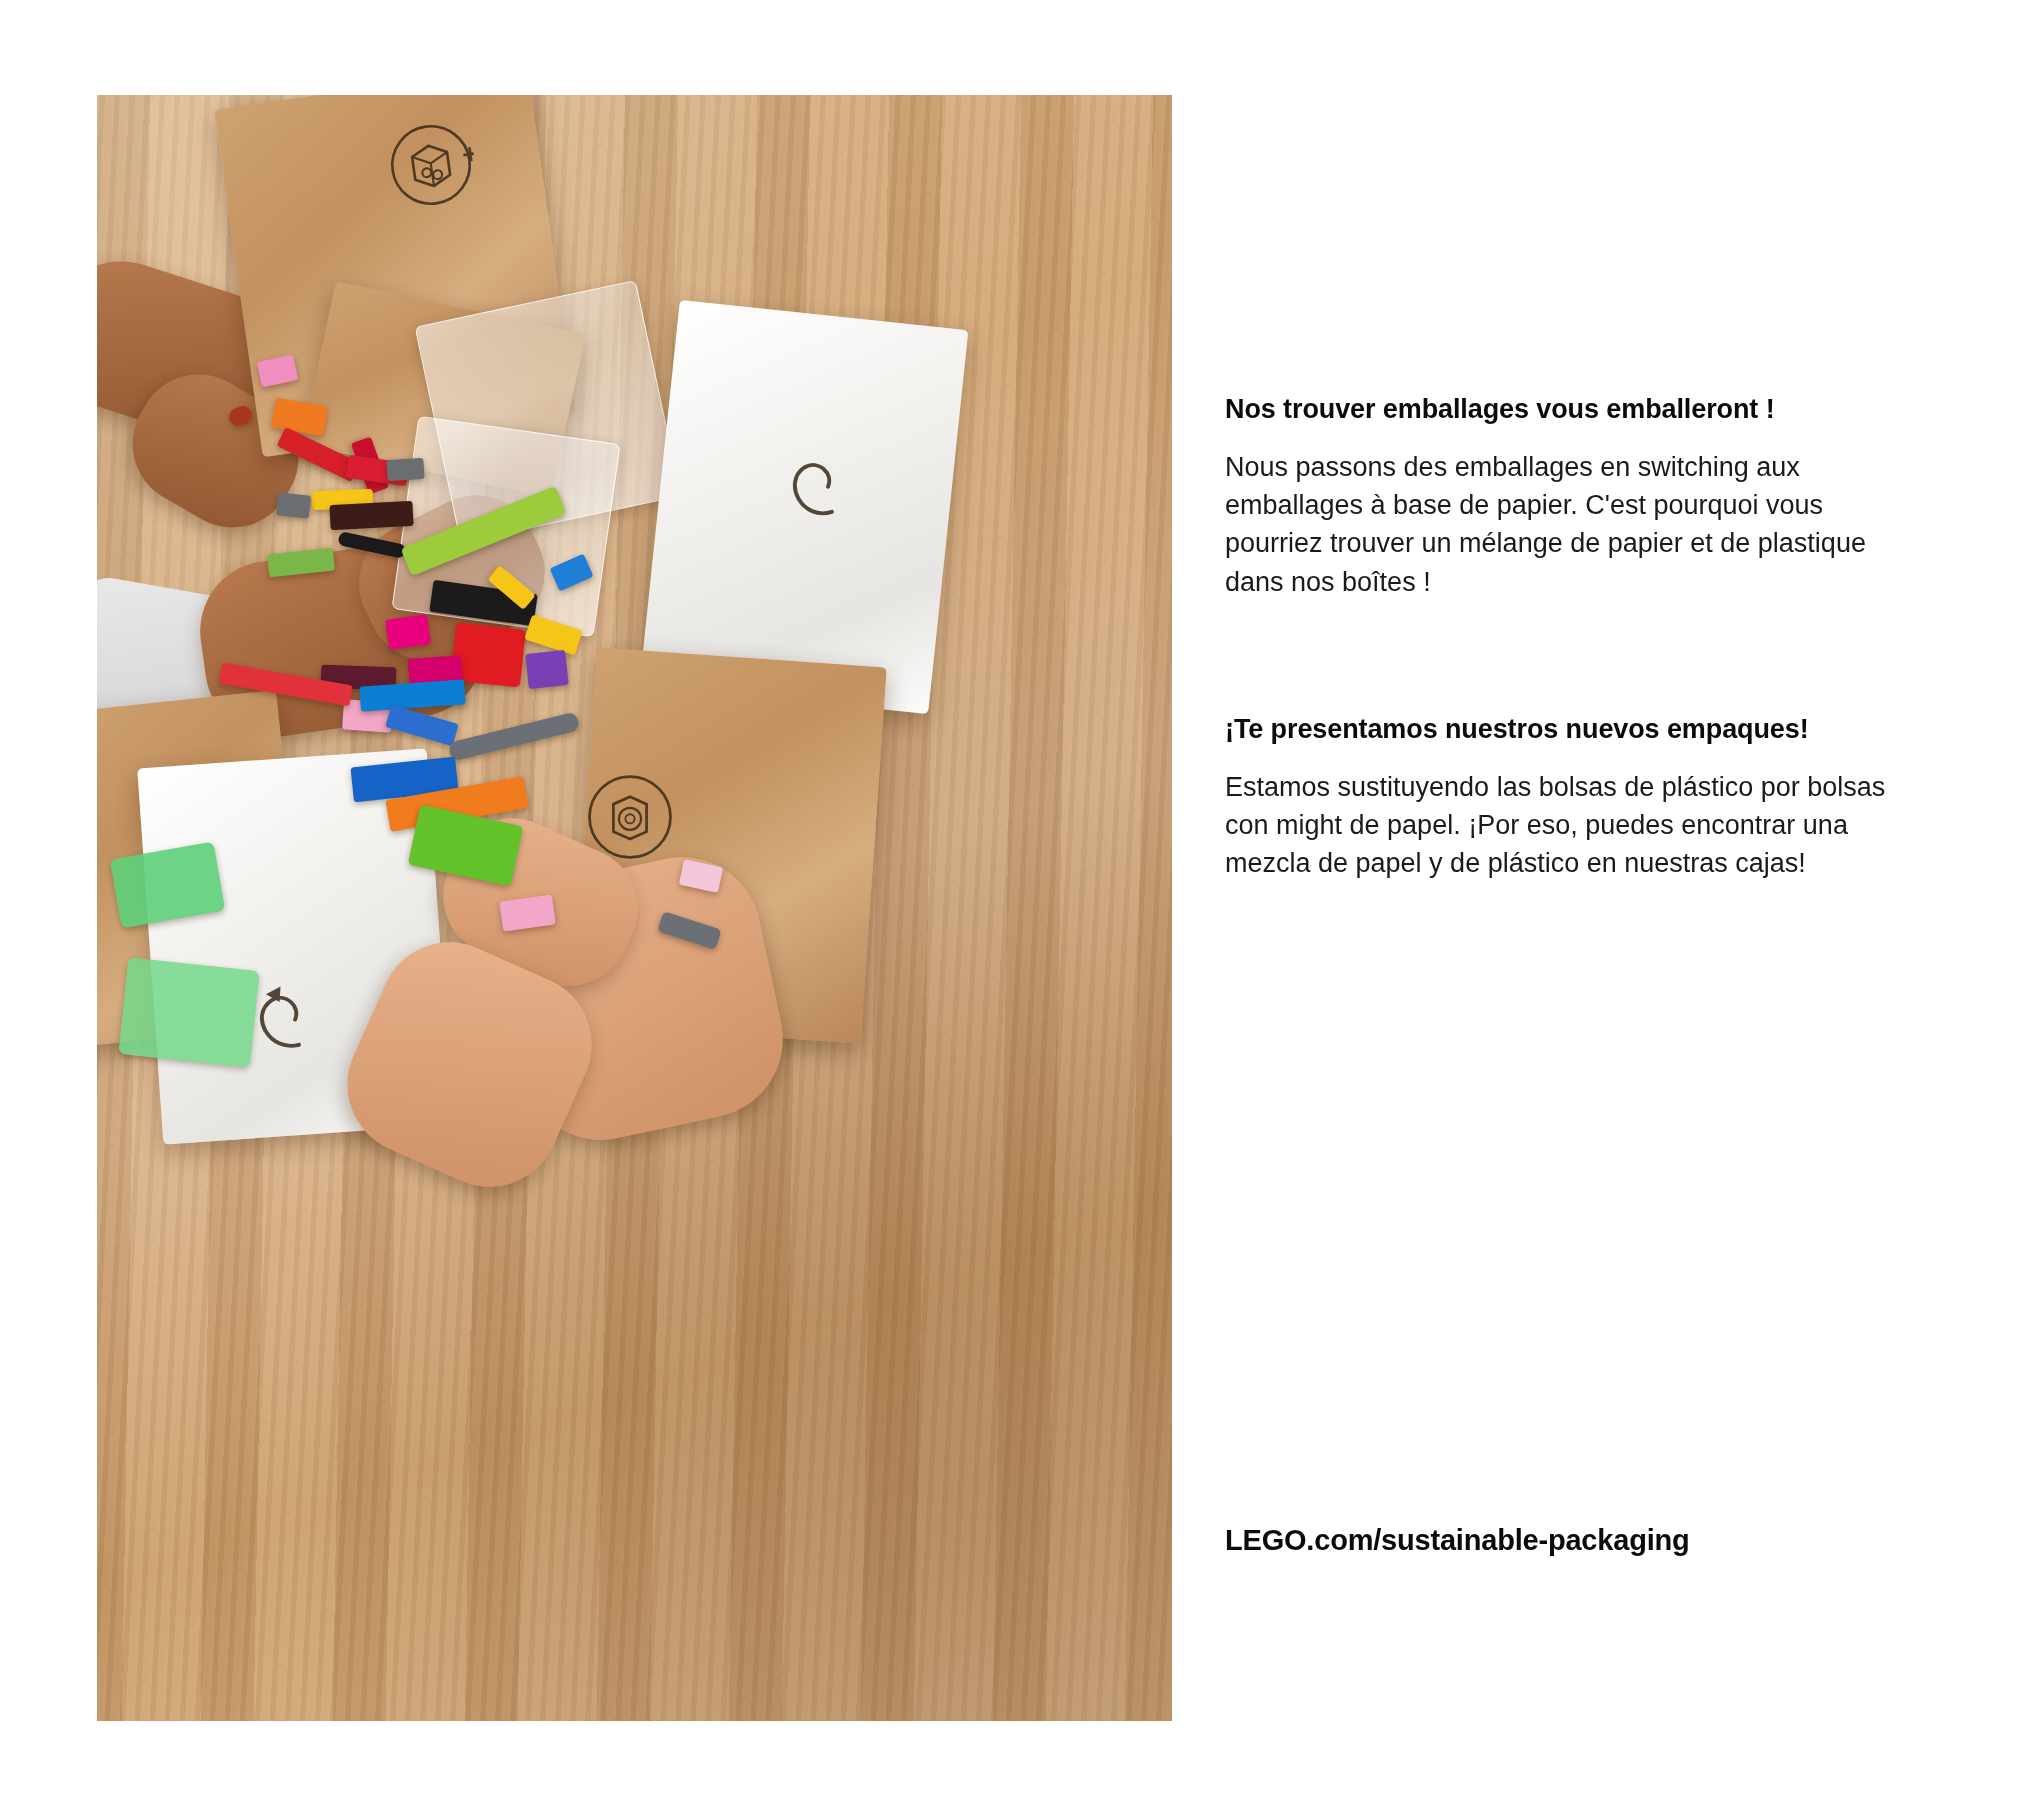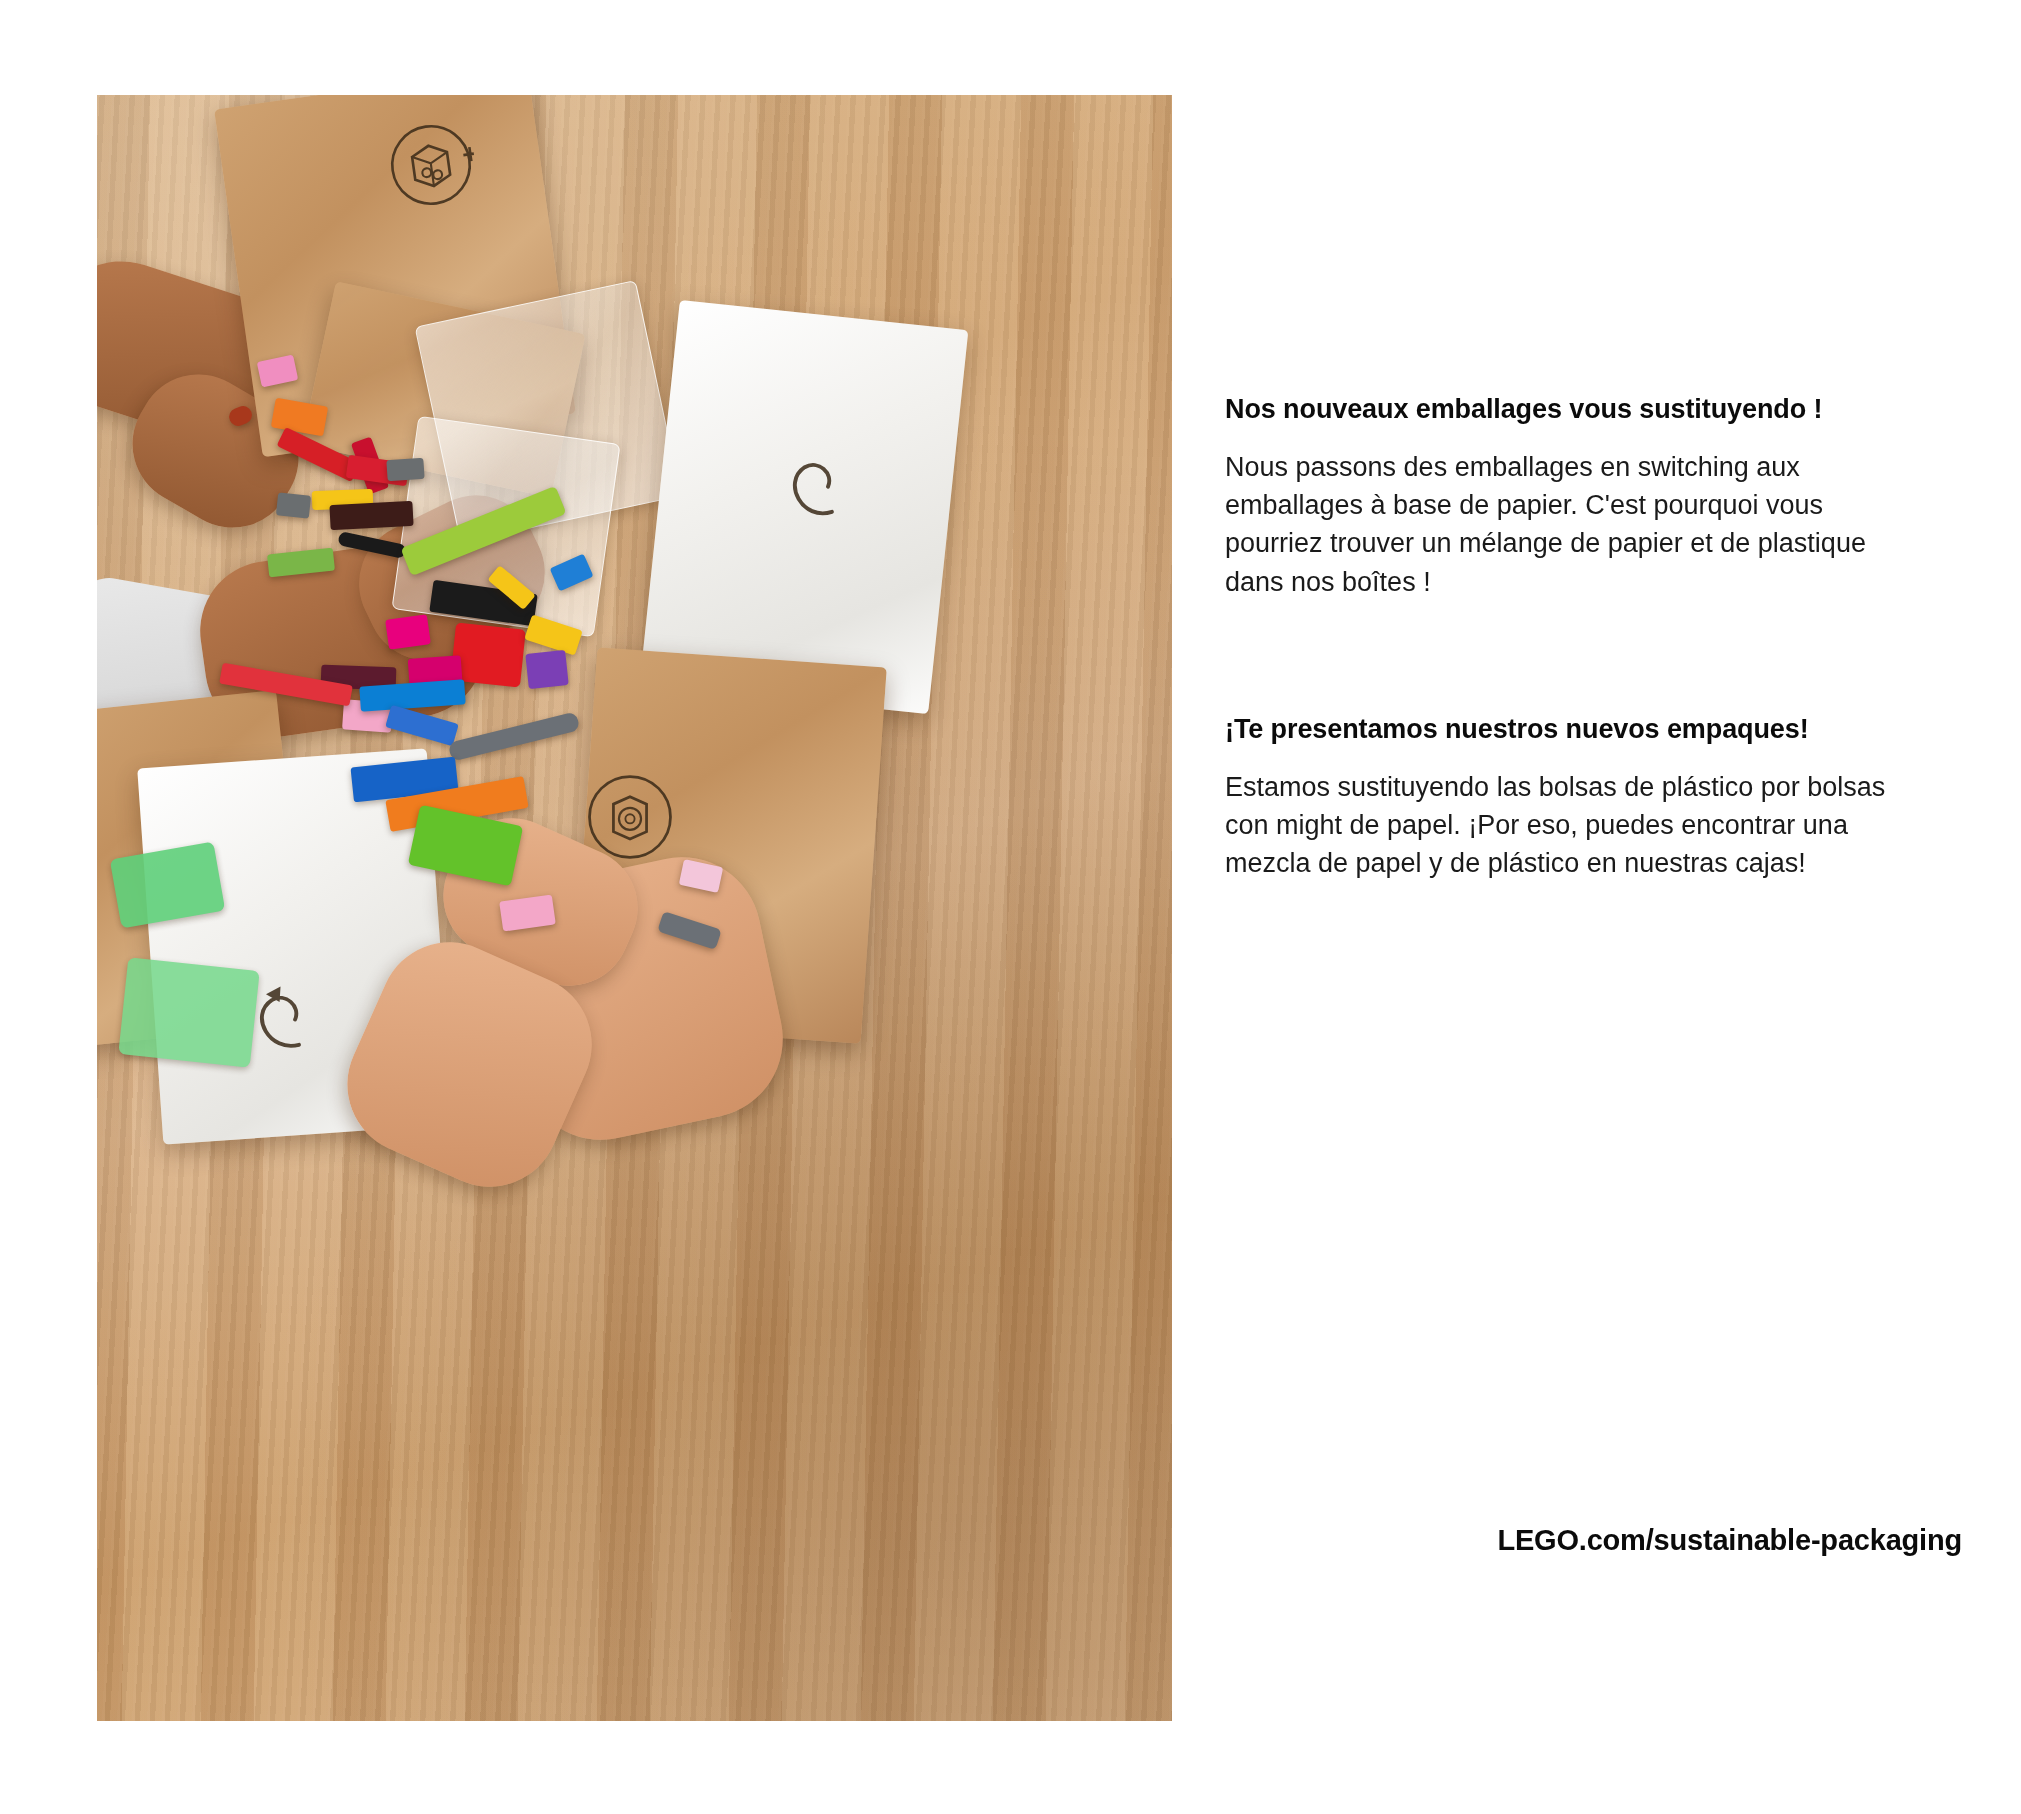--- a/index.html
+++ b/index.html
@@ -113,21 +113,21 @@
     margin: 0;
     font-weight: 400;
     color: #1a1a1a;
     max-width: 693px;
   }
   .url {
     position: absolute;
     left: 1225px;
     top: 1524px;
     width: 737px;
-    text-align: right;
+    text-align: left;
     font-size: 29px;
     font-weight: 700;
     letter-spacing: -0.2px;
     color: #0b0b0b;
   }
 </style>
 </head>
 <body>
 
 <div class="page">
@@ -217,21 +217,21 @@
     <div class="ph brick" style="left:456px; top:465px; width:37px; height:24.6px; background:#1f7fd6; transform:rotate(-24deg);"></div>
     <div class="ph brick" style="left:391px; top:483px; width:47px; height:19.3px; background:#f5c518; transform:rotate(40deg);"></div>
   </div>
 
   <div class="text-col">
 
     <div class="block">
     </div>
 
     <div class="block">
-      <h2 class="head">Nos nouveaux emballages vous sustituyendo !</h2>
+      <h2 class="head">Nos trouver emballages vous emballeront !</h2>
       <p class="body">Nous passons des emballages en switching aux emballages à base de papier. C'est pourquoi vous pourriez trouver un mélange de papier et de plastique dans nos boîtes !</p>
     </div>
 
     <div class="block">
       <h2 class="head">¡Te presentamos nuestros nuevos empaques!</h2>
       <p class="body">Estamos sustituyendo las bolsas de plástico por bolsas con might de papel. ¡Por eso, puedes encontrar una mezcla de papel y de plástico en nuestras cajas!</p>
     </div>
 
   </div>
 

